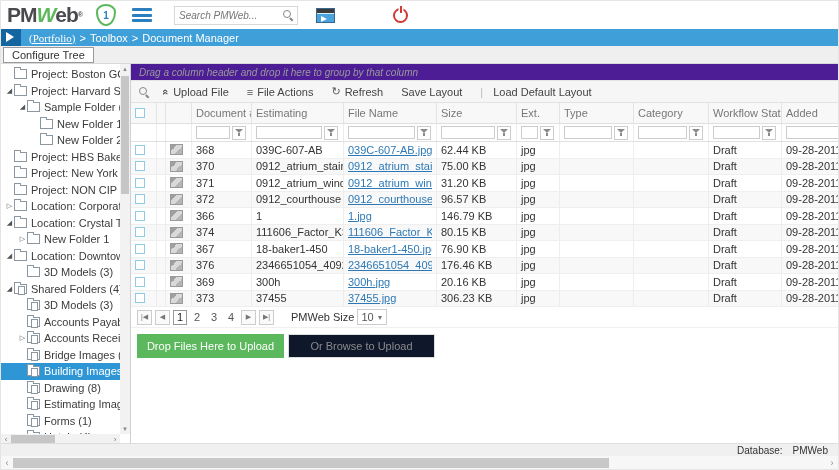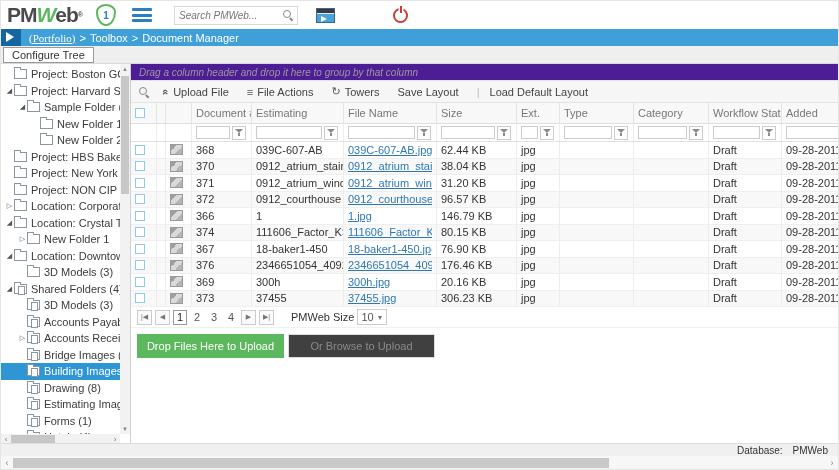--- a/index.html
+++ b/index.html
@@ -91,21 +91,21 @@
   .pnum { width:14px; height:15px; display:flex; align-items:center; justify-content:center; cursor:pointer; }
   .pnum.active { border:1px solid #999; background:#fff; color:#222; }
   .psize-label { margin-left:14px; color:#333; }
   .psize-box { width:30px; height:16px; border:1px solid #ccc; background:#fff; display:flex; align-items:center; justify-content:space-between; padding:0 3px; cursor:pointer; }
   .psize-box .car { font-size:7px; color:#777; }
 
   .folderline { height:17px; display:flex; align-items:center; font-size:11px; font-weight:bold; color:#222; padding-left:6px; }
 
   .uploadrow { display:flex; gap:4px; padding:6px 0 0 6px; }
   .dropbtn { width:147px; height:24px; background:#5cb85c; color:#fff; font-size:11px; display:flex; align-items:center; justify-content:center; cursor:pointer; }
-  .browsebtn { width:147px; height:24px; background:#404040; border:1px solid #ddd; color:#8a8a8a; font-size:11px; display:flex; align-items:center; justify-content:center; cursor:pointer; }
+  .browsebtn { width:147px; height:24px; background:#0f172a; border:1px solid #ddd; color:#8a8a8a; font-size:11px; display:flex; align-items:center; justify-content:center; cursor:pointer; }
 
   
   .statusbar { position:absolute; left:0; right:0; bottom:13px; height:13px; background:#f0f0f0; border-top:1px solid #ddd; display:flex; align-items:center; justify-content:flex-end; font-size:10px; color:#333; padding-right:10px; gap:10px; }
   .hscroll-page { position:absolute; left:0; right:0; bottom:0; height:13px; background:#f7f7f7; display:flex; align-items:center; }
   .hscroll-page .arr { width:12px; text-align:center; font-size:9px; color:#888; cursor:pointer; }
   .hscroll-page .thumb { width:596px; height:10px; background:#c8c8c8; cursor:pointer; }
   .hscroll-page .arr.rt { margin-left:auto; }
 </style>
 </head>
 <body>
@@ -283,21 +283,21 @@
         <div class="tbtn">
             <span class="gl gl-up">«</span>
             <span>Upload File</span>
           </div>
         <div class="tbtn">
             <span class="gl">≡</span>
             <span>File Actions</span>
           </div>
         <div class="tbtn">
             <span class="gl">↻</span>
-            <span>Towers</span>
+            <span>Refresh</span>
           </div>
         <div class="tbtn">
             <span>Save Layout</span>
           </div>
         <span class="tsep">|</span>
         <div class="tbtn">
             <span>Load Default Layout</span>
           </div>
       </div>
 
@@ -423,21 +423,21 @@
             <div class="gcell" style="width: 60px;">
               <span class="nowrap">370</span>
             </div>
             <div class="gcell" style="width: 92px;">
               <span class="nowrap">0912_atrium_stairs</span>
             </div>
             <div class="gcell" style="width: 93px;">
               <span class="filelink">0912_atrium_stairs.jpg</span>
             </div>
             <div class="gcell" style="width: 80px;">
-              <span class="nowrap">38.04 KB</span>
+              <span class="nowrap">75.00 KB</span>
             </div>
             <div class="gcell" style="width: 43px;">
               <span class="nowrap">jpg</span>
             </div>
             <div class="gcell" style="width: 74px;">
               <span class="nowrap"></span>
             </div>
             <div class="gcell" style="width: 75px;">
               <span class="nowrap"></span>
             </div>

